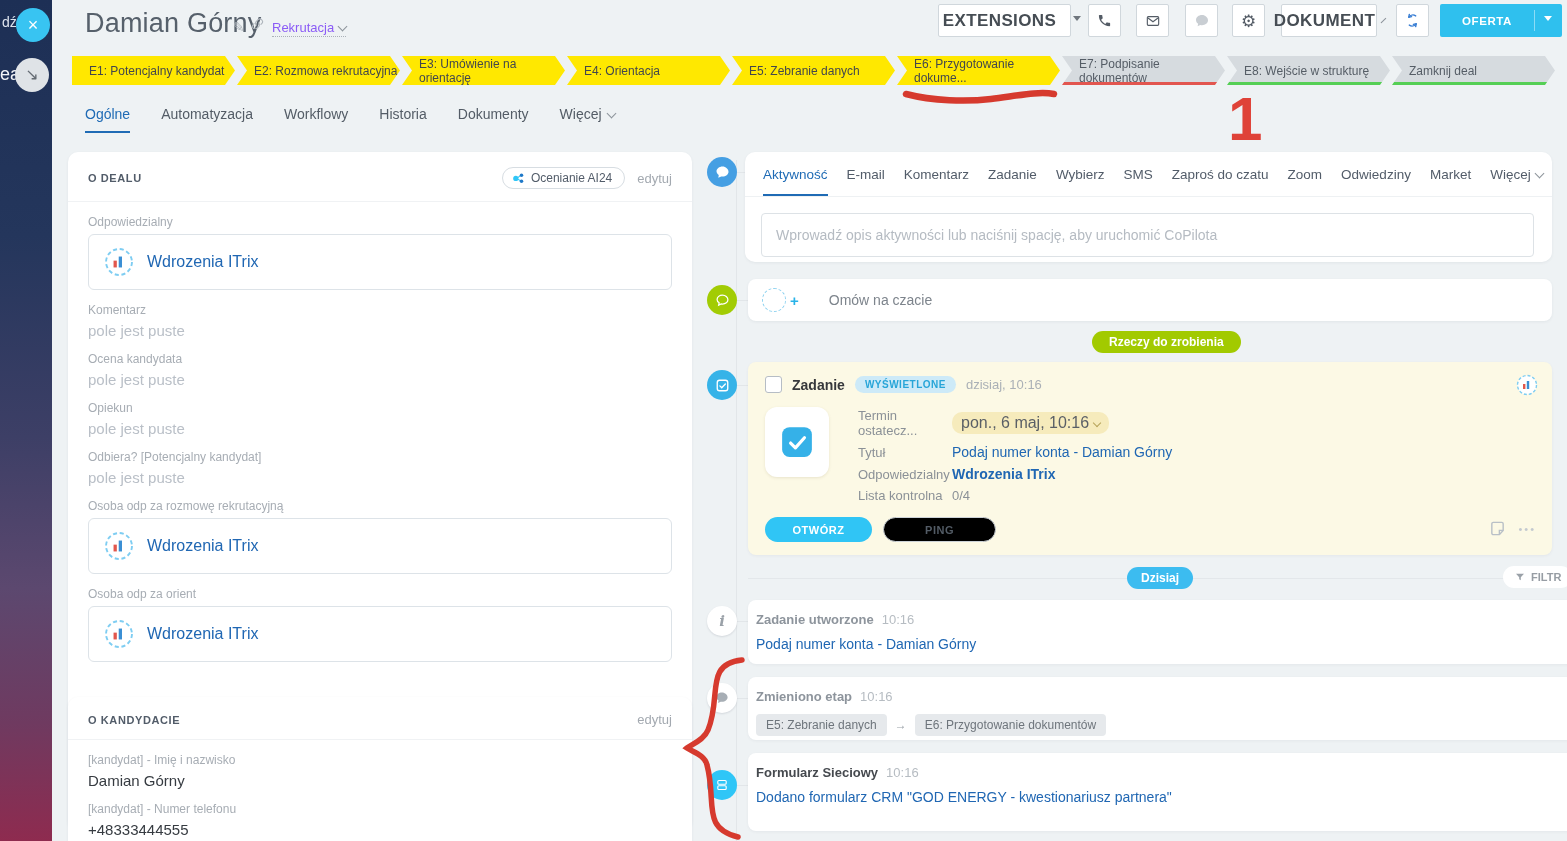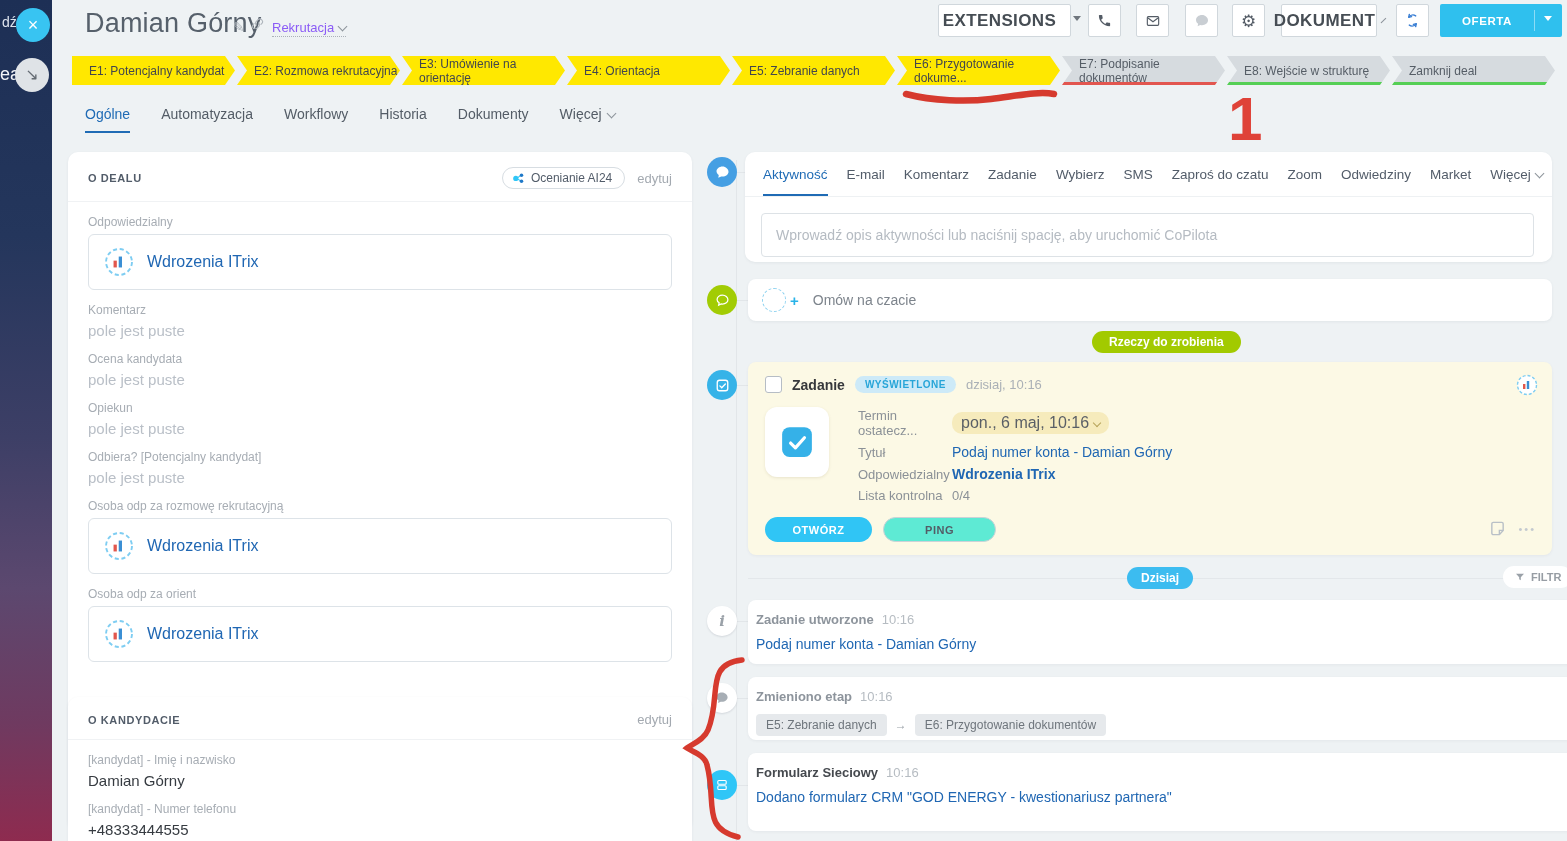--- a/index.html
+++ b/index.html
@@ -94,21 +94,21 @@
   .tl-line{position:absolute;left:736px;top:160px;width:1px;height:681px;background:#e2e6e9;}
   .tl-connector{position:absolute;width:12px;height:1px;background:#e2e6e9;left:736px;}
   .tl-icon{position:absolute;left:707px;width:30px;height:30px;border-radius:50%;display:flex;align-items:center;justify-content:center;box-sizing:border-box;}
   .tl-icon.white{background:#fff;box-shadow:0 1px 2px rgba(60,70,90,.15);}
   .info-glyph{font-family:"DejaVu Serif",serif;font-style:italic;font-weight:bold;color:#9aa1a8;font-size:15px;}
 
   .chat-bar{position:absolute;left:748px;top:279px;width:804px;height:42px;background:#fff;border-radius:8px;
     box-shadow:0 1px 3px rgba(60,70,90,.07);display:flex;align-items:center;padding:0 14px;box-sizing:border-box;gap:8px;cursor:pointer;}
   .chat-avatar{width:24px;height:24px;border-radius:50%;border:1px dashed #8fd3f0;box-sizing:border-box;background:#fff;}
   .chat-plus{color:#29b3e8;font-size:15px;font-weight:bold;margin-left:-4px;}
-  .chat-label{font-size:14px;color:#7d848c;margin-left:6px;}
+  .chat-label{font-size:14px;color:#7d848c;margin-left:22px;}
 
   .todo-pill{position:absolute;left:1092px;top:331px;background:#a2ca00;color:#fff;font-size:12px;font-weight:bold;
     border-radius:13px;padding:4px 17px;}
 
   .task-card{position:absolute;left:748px;top:362px;width:804px;height:193px;background:#fcf9e5;border-radius:8px;
     box-shadow:0 1px 3px rgba(60,70,90,.06);}
   .task-head{position:absolute;left:17px;top:14px;display:flex;align-items:center;gap:10px;}
   .task-check{width:15px;height:15px;border:1px solid #b6bdc5;border-radius:3px;background:#fff;cursor:pointer;}
   .task-kind{font-size:14px;font-weight:bold;color:#37393c;}
   .task-status{background:#cdeaf8;color:#27a5d8;font-size:10px;font-weight:bold;letter-spacing:.5px;
@@ -119,21 +119,21 @@
   .task-grid{position:absolute;left:110px;top:46px;display:grid;grid-template-columns:94px auto;row-gap:6px;align-items:center;}
   .t-lbl{font-size:13px;color:#8b9197;}
   .t-val-link{font-size:14px;color:#2067b3;cursor:pointer;}
   .t-val-link.bold{font-weight:bold;}
   .t-val-gray{font-size:13px;color:#8b9197;}
   .deadline-pill{display:inline-block;background:#f6ebbc;border-radius:10px;padding:2px 9px;font-size:16px;color:#5a5f66;cursor:pointer;}
   .deadline-pill .chev{width:5px;height:5px;margin-left:5px;vertical-align:2px;border-color:#b7a35a;}
   .task-btns{position:absolute;left:17px;top:155px;display:flex;gap:11px;}
   .btn-open{width:107px;height:25px;border:none;border-radius:13px;background:#30c5f5;color:#fff;
     font-size:11px;font-weight:bold;letter-spacing:.5px;cursor:pointer;}
-  .btn-ping{width:113px;height:25px;border:1px solid #ccd2d7;border-radius:13px;background:#5eead4;color:#535c66;
+  .btn-ping{width:113px;height:25px;border:1px solid #ccd2d7;border-radius:13px;background:#000000;color:#535c66;
     font-size:11px;font-weight:bold;letter-spacing:.5px;cursor:pointer;}
   .task-foot-icons{position:absolute;right:16px;top:158px;display:flex;align-items:center;gap:12px;color:#c3c9cf;}
   .more-dots{font-size:11px;letter-spacing:2px;color:#c3c9cf;cursor:pointer;}
   .avatar-sm{position:absolute;width:22px;height:22px;border-radius:50%;}
   .avatar-photo{background:radial-gradient(circle at 50% 38%,#f0c9a0 0 40%,#9a6a44 62%,#6e452c 100%);box-shadow:0 0 0 1px #e8ebee;}
 
   .day-row-line{position:absolute;left:748px;top:578px;width:804px;height:1px;background:#e3e7ea;}
   .day-pill{position:absolute;left:1127px;top:567px;background:#3cbcf0;color:#fff;font-size:12px;font-weight:bold;
     border-radius:12px;padding:4px 14px;}
   .filter-pill{position:absolute;left:1503px;top:566px;background:#fff;border-radius:13px;padding:5px 11px;

